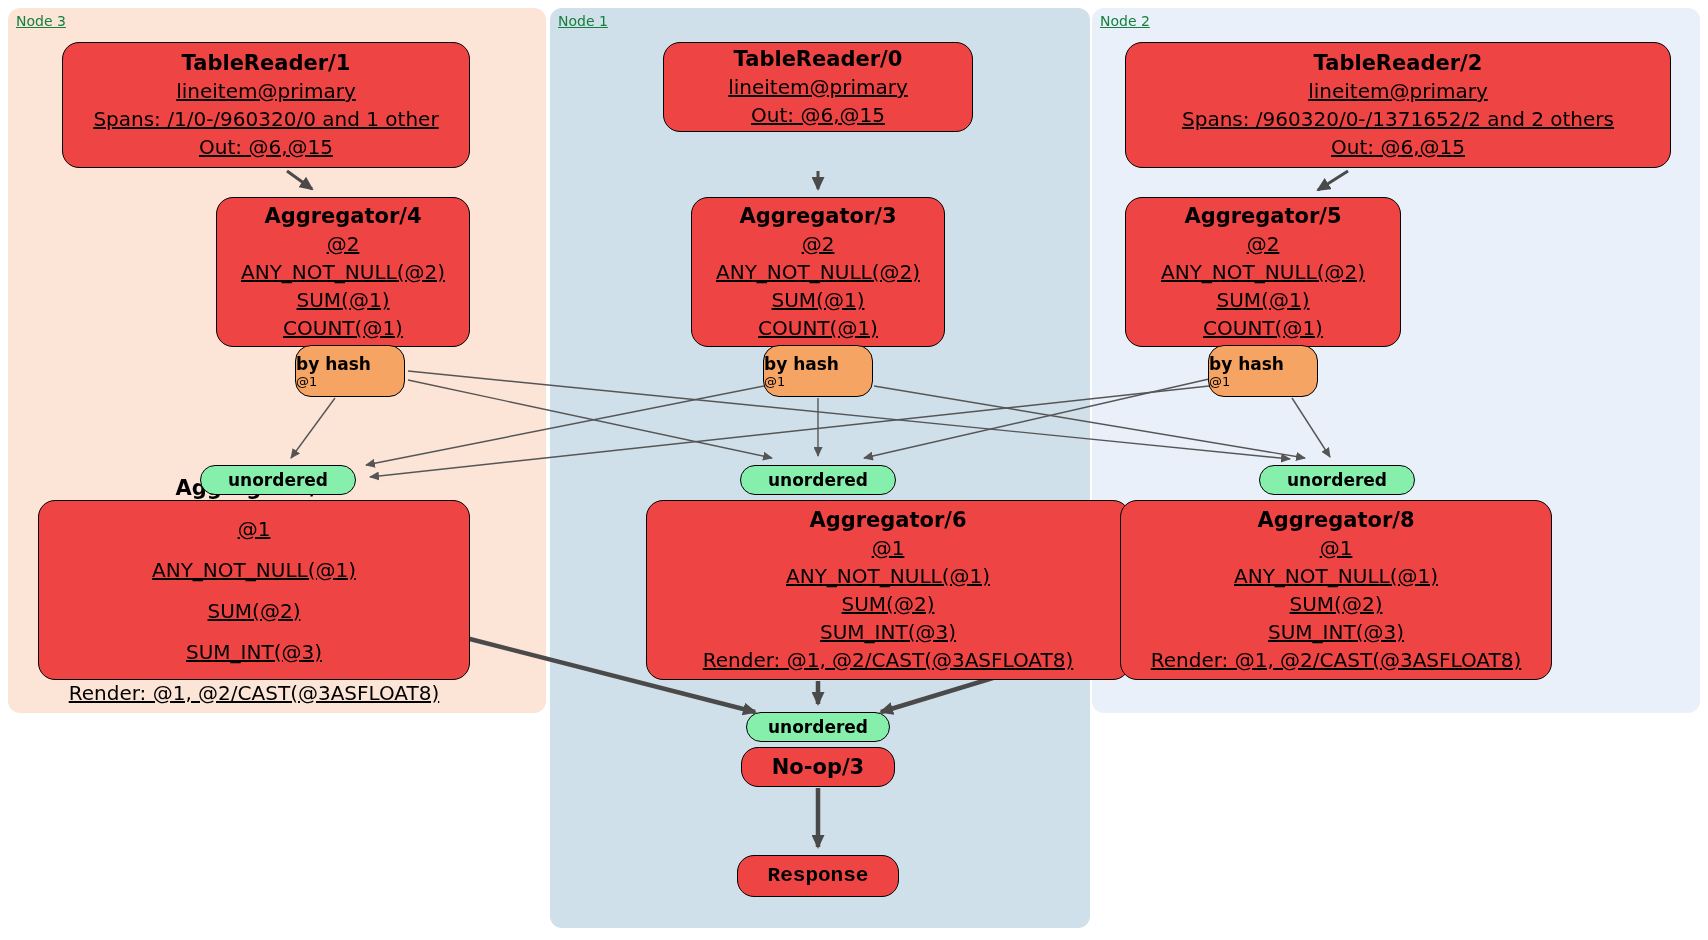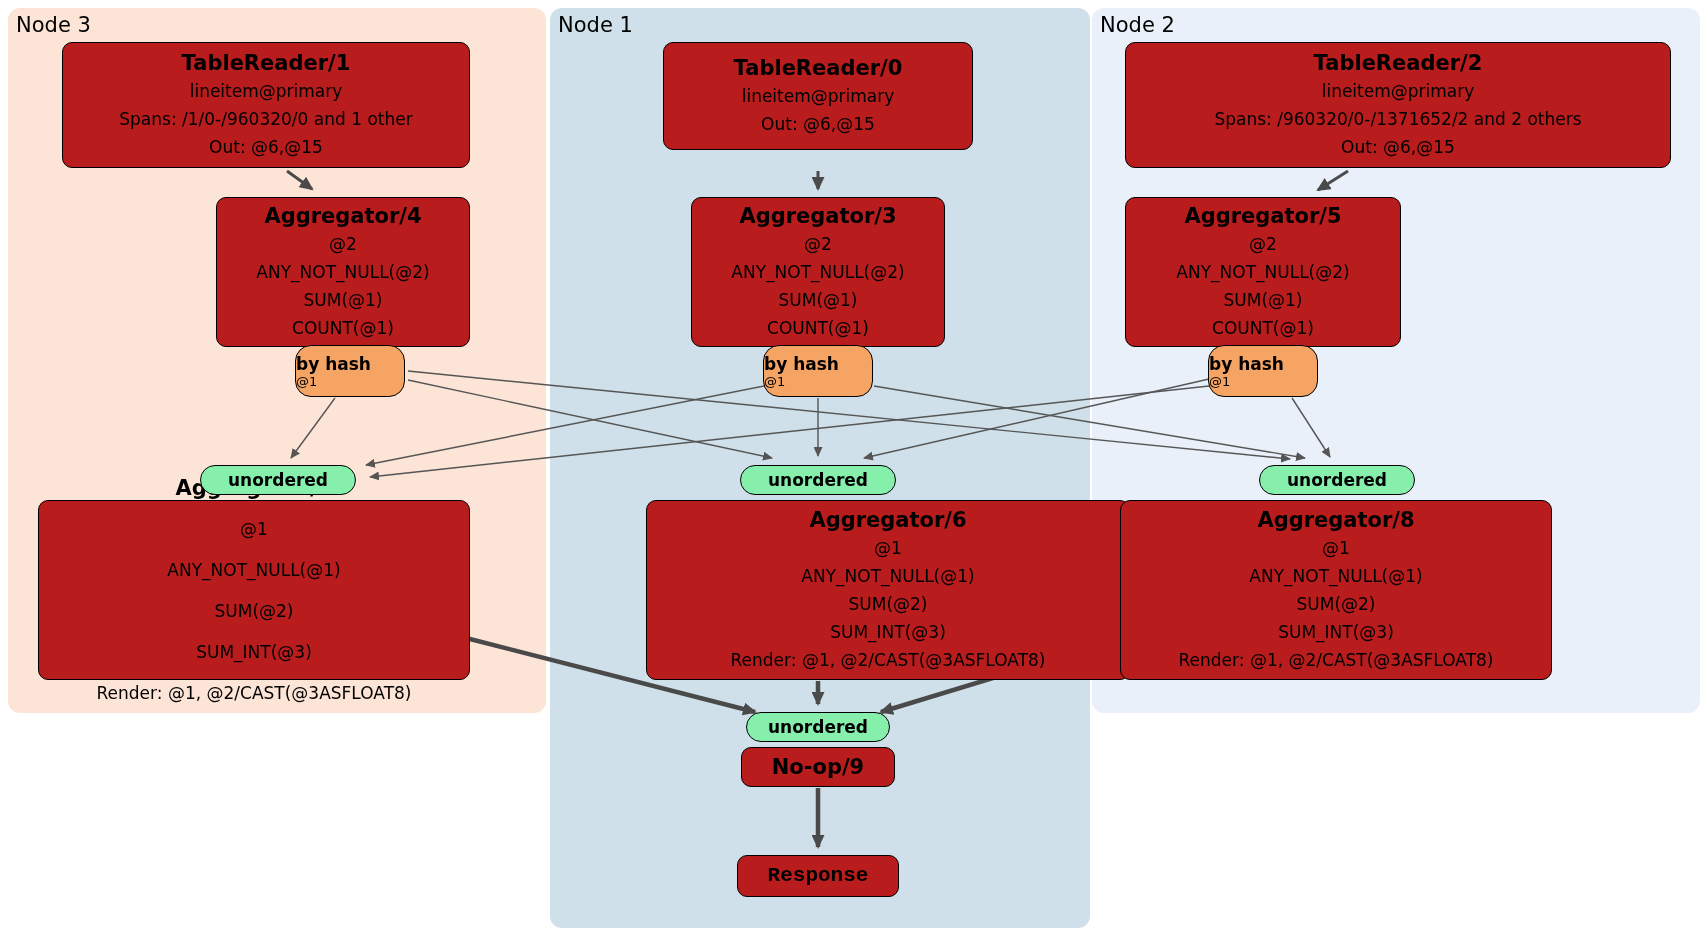--- a/index.html
+++ b/index.html
@@ -2,28 +2,28 @@
 <html><head>
 <meta charset="utf-8">
 <style>
   html,body{margin:0;padding:0;}
   body{
     width:1708px;height:940px;position:relative;background:#ffffff;
     font-family:"DejaVu Sans","Liberation Sans",sans-serif;color:#000;
     overflow:hidden;
   }
   .region{position:absolute;border-radius:12px;}
-  .region-label{position:absolute;font-size:21px;color:#000000;}
+  .region-label{position:absolute;font-size:14px;color:#15803d;text-decoration:underline;}
   .pbox{
-    position:absolute;background:#b91c1c;border:1.6px solid #000;border-radius:10px;
+    position:absolute;background:#ef4444;border:1.6px solid #000;border-radius:17px;
     display:flex;flex-direction:column;justify-content:center;align-items:center;
     text-align:center;z-index:3;box-sizing:border-box;padding:4px 2px;
   }
   .pbox .title{font-weight:bold;font-size:21px;line-height:28px;white-space:nowrap;}
-  .pbox .row{font-size:17px;line-height:28px;white-space:nowrap;}
+  .pbox .row{font-size:20px;line-height:28px;white-space:nowrap;text-decoration:underline;}
   .pill-router{
     position:absolute;background:#f6a464;border:1.6px solid #000;border-radius:16px;
     display:flex;flex-direction:column;justify-content:center;align-items:flex-start;
     z-index:4;box-sizing:border-box;
   }
   .pill-router .rlabel{font-weight:bold;font-size:17px;line-height:20px;}
   .pill-router .rdetail{font-size:13px;line-height:15px;}
   .pill-sync{
     position:absolute;background:#86efac;border:1.6px solid #000;border-radius:16px;
     display:flex;justify-content:center;align-items:center;
@@ -102,21 +102,21 @@
 
 <div class="pbox" style="left:38px;top:500px;width:432px;height:180px;gap:13px;">
   <div class="title">Aggregator/7</div>
   <div class="row">@1</div>
   <div class="row">ANY_NOT_NULL(@1)</div>
   <div class="row">SUM(@2)</div>
   <div class="row">SUM_INT(@3)</div>
   <div class="row">Render: @1, @2/CAST(@3ASFLOAT8)</div>
 </div>
 
-<div class="pbox" style="left:663px;top:42px;width:310px;height:108px;">
+<div class="pbox" style="left:663px;top:42px;width:310px;height:90px;">
   <div class="title">TableReader/0</div>
   <div class="row">lineitem@primary</div>
   <div class="row">Out: @6,@15</div>
 </div>
 
 <div class="pbox" style="left:691px;top:197px;width:254px;height:150px;">
   <div class="title">Aggregator/3</div>
   <div class="row">@2</div>
   <div class="row">ANY_NOT_NULL(@2)</div>
   <div class="row">SUM(@1)</div>
@@ -166,18 +166,18 @@
   <div class="row">@1</div>
   <div class="row">ANY_NOT_NULL(@1)</div>
   <div class="row">SUM(@2)</div>
   <div class="row">SUM_INT(@3)</div>
   <div class="row">Render: @1, @2/CAST(@3ASFLOAT8)</div>
 </div>
 
 <div class="pill-sync" style="left:746px;top:712px;width:144px;height:30px;">unordered</div>
 
 <div class="pbox" style="left:741px;top:747px;width:154px;height:40px;padding:0;">
-  <div class="title">No-op/9</div>
+  <div class="title">No-op/3</div>
 </div>
 
 <div class="pbox" style="left:737px;top:855px;width:162px;height:42px;padding:0;font-family:Liberation Mono, monospace;">
   <div class="title">Response</div>
 </div>
 
 </body></html>

